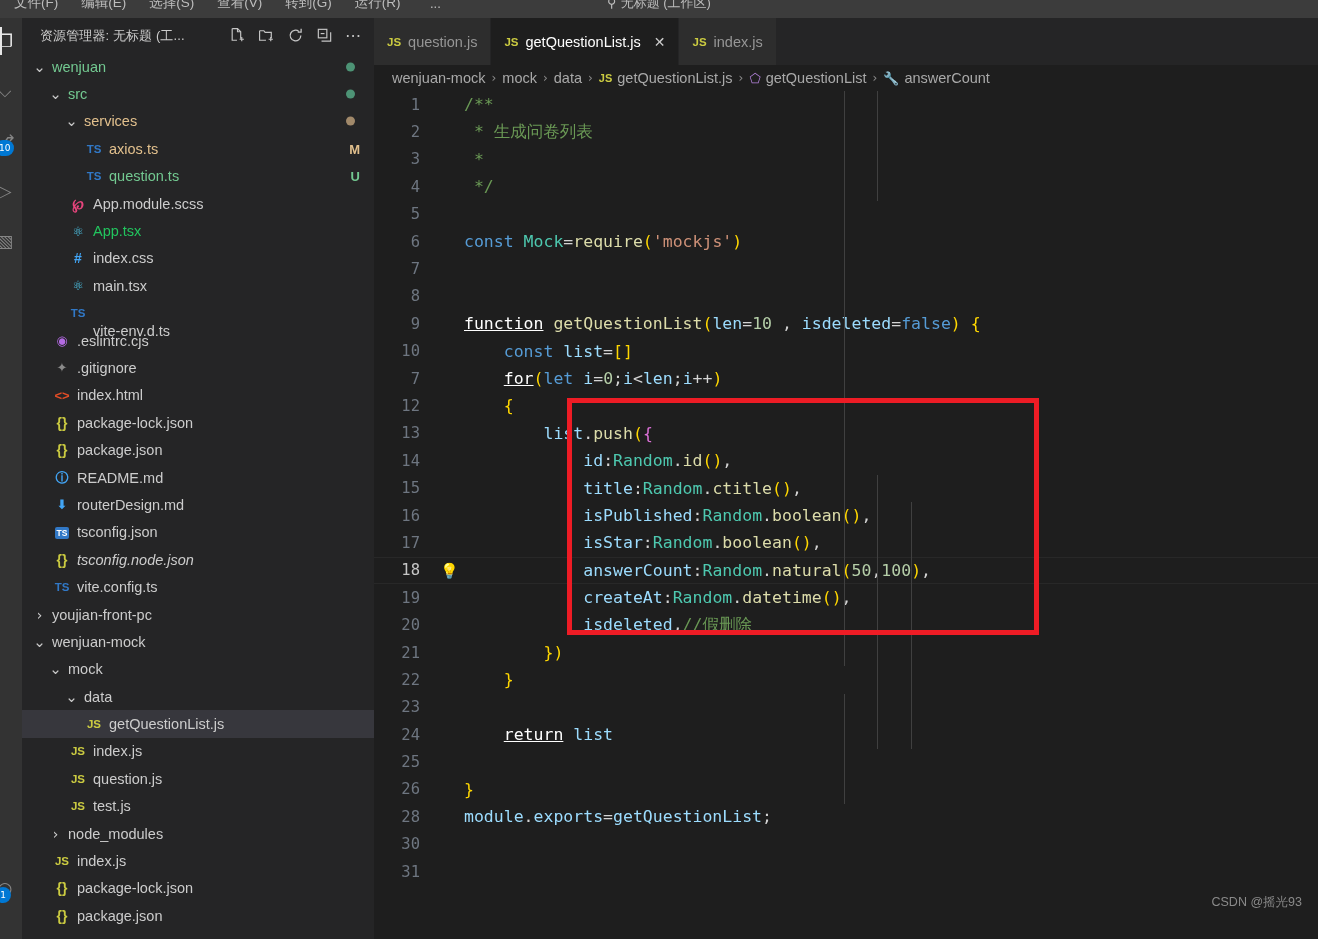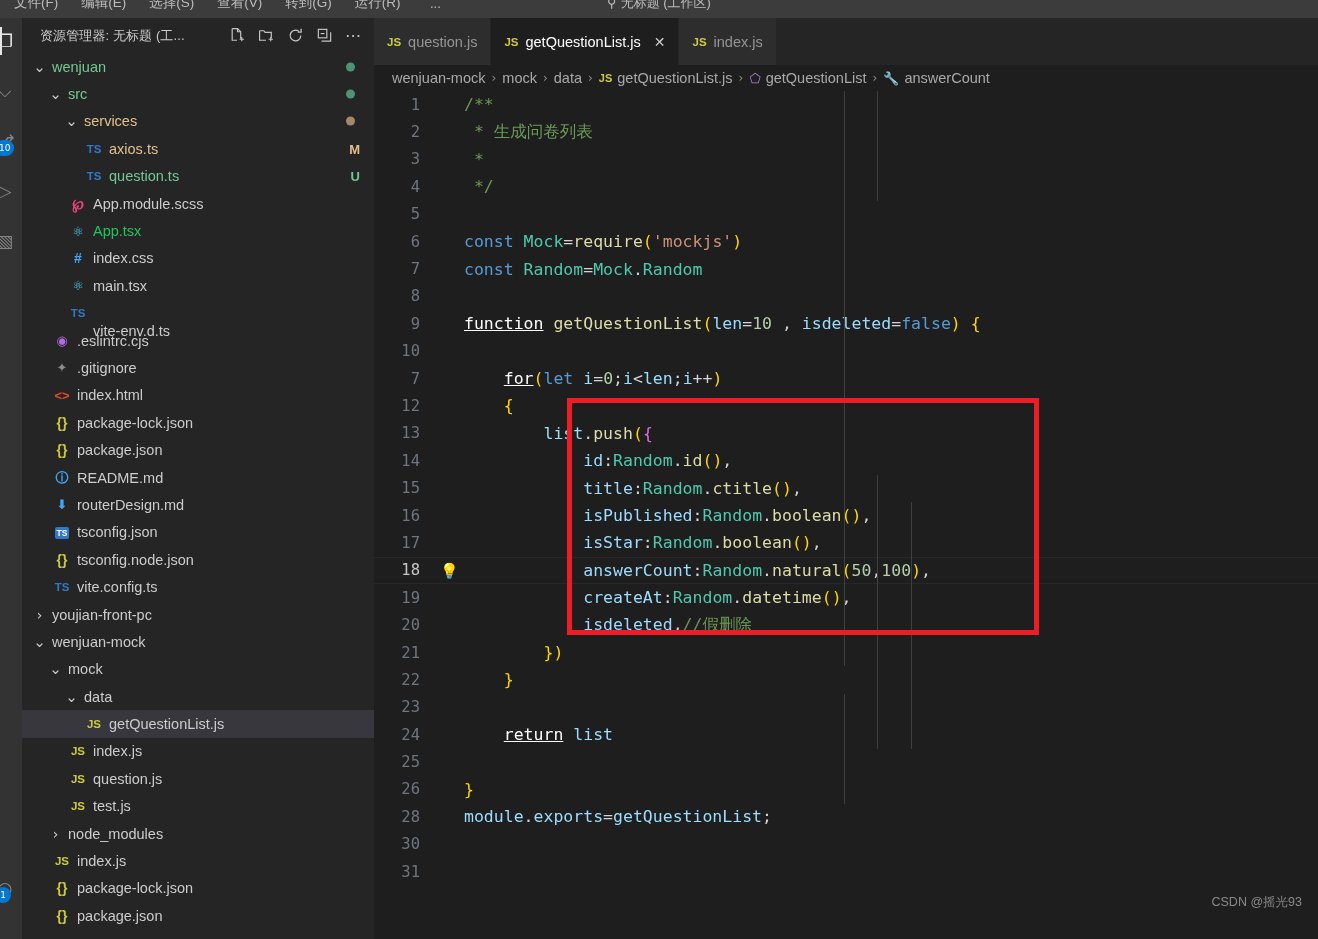--- a/index.html
+++ b/index.html
@@ -313,21 +313,21 @@
         <div class="row">
           <span class="ficon" style="margin-left:30px;"><span style="color:#42a5f5;font-size:13px;font-family:'DejaVu Sans',sans-serif;">⬇</span></span>
           <span class="lbl" style="color:#cccccc;">routerDesign.md</span>
         </div>
         <div class="row">
           <span class="ficon" style="margin-left:30px;"><span style="background:#3178c6;color:#fff;font-size:8.5px;font-weight:bold;padding:1px 2px;border-radius:2px;">TS</span></span>
           <span class="lbl" style="color:#cccccc;">tsconfig.json</span>
         </div>
         <div class="row">
           <span class="ficon" style="margin-left:30px;"><span style="color:#cbcb41;font-size:14px;font-weight:bold;">{}</span></span>
-          <span class="lbl" style="color:#cccccc;">tsconfig.node.json</span>
+          <span class="lbl" style="color:#cccccc;font-style:italic;">tsconfig.node.json</span>
         </div>
         <div class="row">
           <span class="ficon" style="margin-left:30px;"><span style="color:#3178c6;font-size:11.5px;font-weight:bold;">TS</span></span>
           <span class="lbl" style="color:#cccccc;">vite.config.ts</span>
         </div>
         <div class="row">
           <span class="chev" style="margin-left:10px;font-size:14px;line-height:14px;">›</span>
           <span class="lbl" style="color:#cccccc;">youjian-front-pc</span>
         </div>
         <div class="row">
@@ -451,35 +451,35 @@
           <span class="src"></span>
         </div>
         <div class="codeline">
           <span class="ln">6</span>
           <span class="glyph"></span>
           <span class="src"><span class="kb">const</span><span class="op"> </span><span class="cls">Mock</span><span class="op">=</span><span class="fn">require</span><span class="p1">(</span><span class="st">'mockjs'</span><span class="p1">)</span></span>
         </div>
         <div class="codeline">
           <span class="ln">7</span>
           <span class="glyph"></span>
-          <span class="src"><span class="kb">const</span><span class="op"> </span><span class="cls">Random</span><span class="op">=</span><span class="cls">Mock</span><span class="op">.</span><span class="cls">Random</span></span>
         </div>
         <div class="codeline">
           <span class="ln">8</span>
           <span class="glyph"></span>
           <span class="src"></span>
         </div>
         <div class="codeline">
           <span class="ln">9</span>
           <span class="glyph"></span>
           <span class="src"><span class="k">function</span><span class="op"> </span><span class="fn">getQuestionList</span><span class="p1">(</span><span class="var">len</span><span class="op">=</span><span class="nu">10</span><span class="op"> </span><span class="op">,</span><span class="op"> </span><span class="var">isdeleted</span><span class="op">=</span><span class="kb">false</span><span class="p1">)</span><span class="op"> </span><span class="p1">{</span></span>
         </div>
         <div class="codeline">
           <span class="ln">10</span>
           <span class="glyph"></span>
+          <span class="src"><span class="op"> </span><span class="op"> </span><span class="op"> </span><span class="op"> </span><span class="kb">const</span><span class="op"> </span><span class="var">list</span><span class="op">=</span><span class="p1">[</span><span class="p1">]</span></span>
         </div>
         <div class="codeline">
           <span class="ln">7</span>
           <span class="glyph"></span>
           <span class="src"><span class="op"> </span><span class="op"> </span><span class="op"> </span><span class="op"> </span><span class="k">for</span><span class="p1">(</span><span class="kb">let</span><span class="op"> </span><span class="var">i</span><span class="op">=</span><span class="nu">0</span><span class="op">;</span><span class="var">i</span><span class="op">&lt;</span><span class="var">len</span><span class="op">;</span><span class="var">i</span><span class="op">+</span><span class="op">+</span><span class="p1">)</span></span>
         </div>
         <div class="codeline">
           <span class="ln">12</span>
           <span class="glyph"></span>
           <span class="src"><span class="op"> </span><span class="op"> </span><span class="op"> </span><span class="op"> </span><span class="p1">{</span></span>

